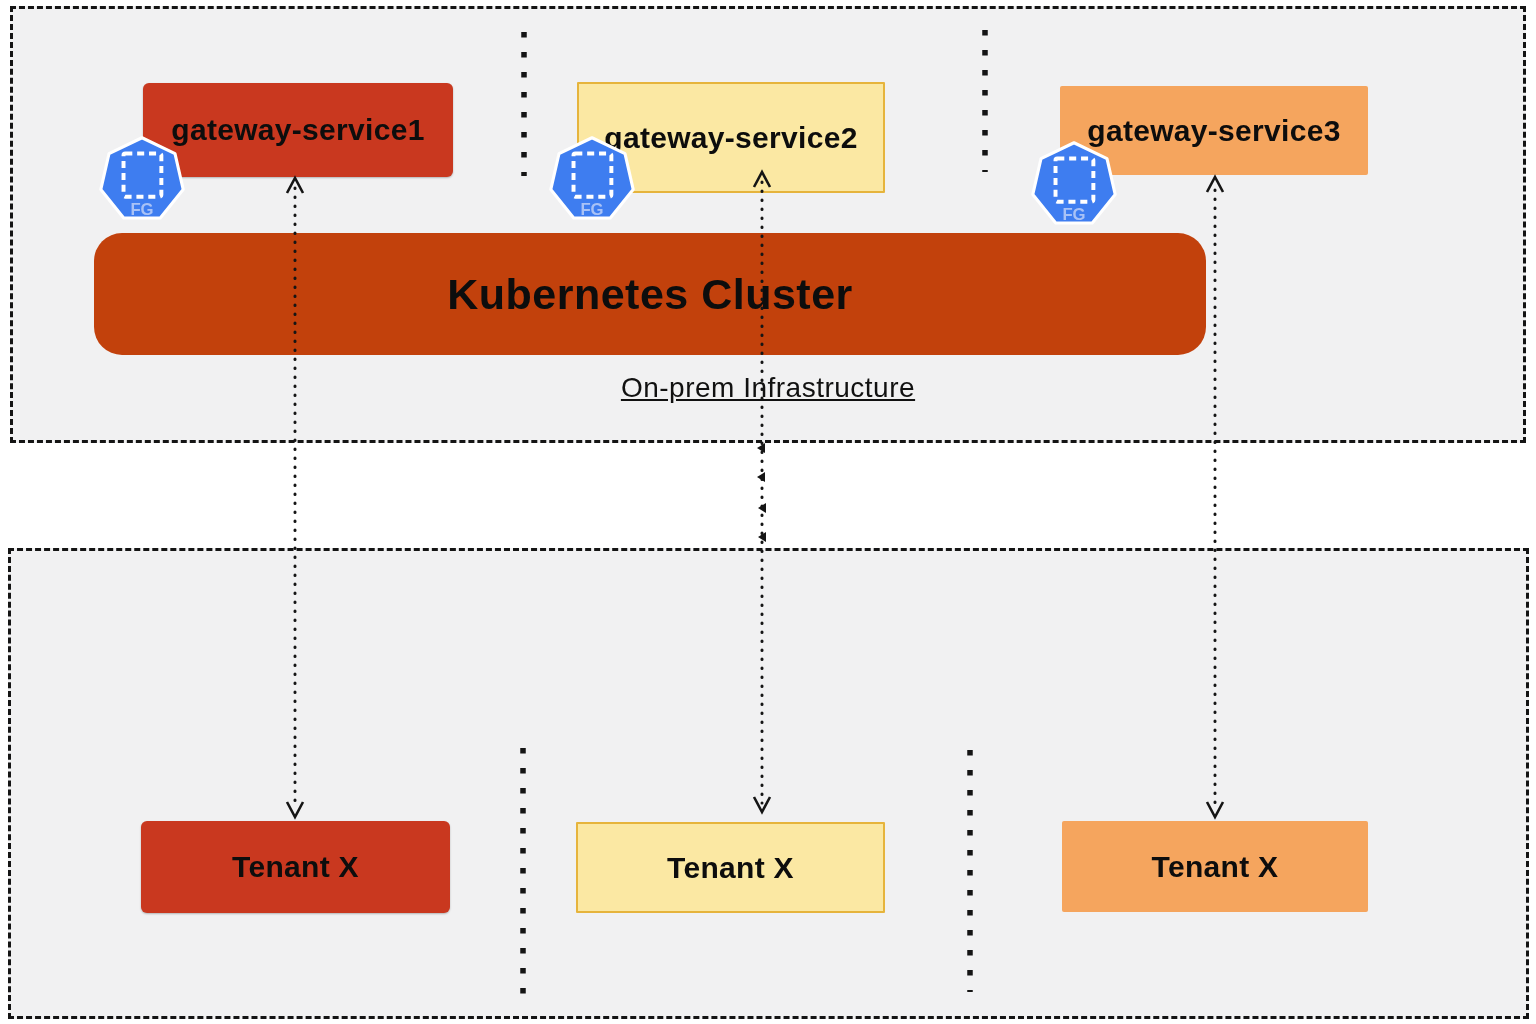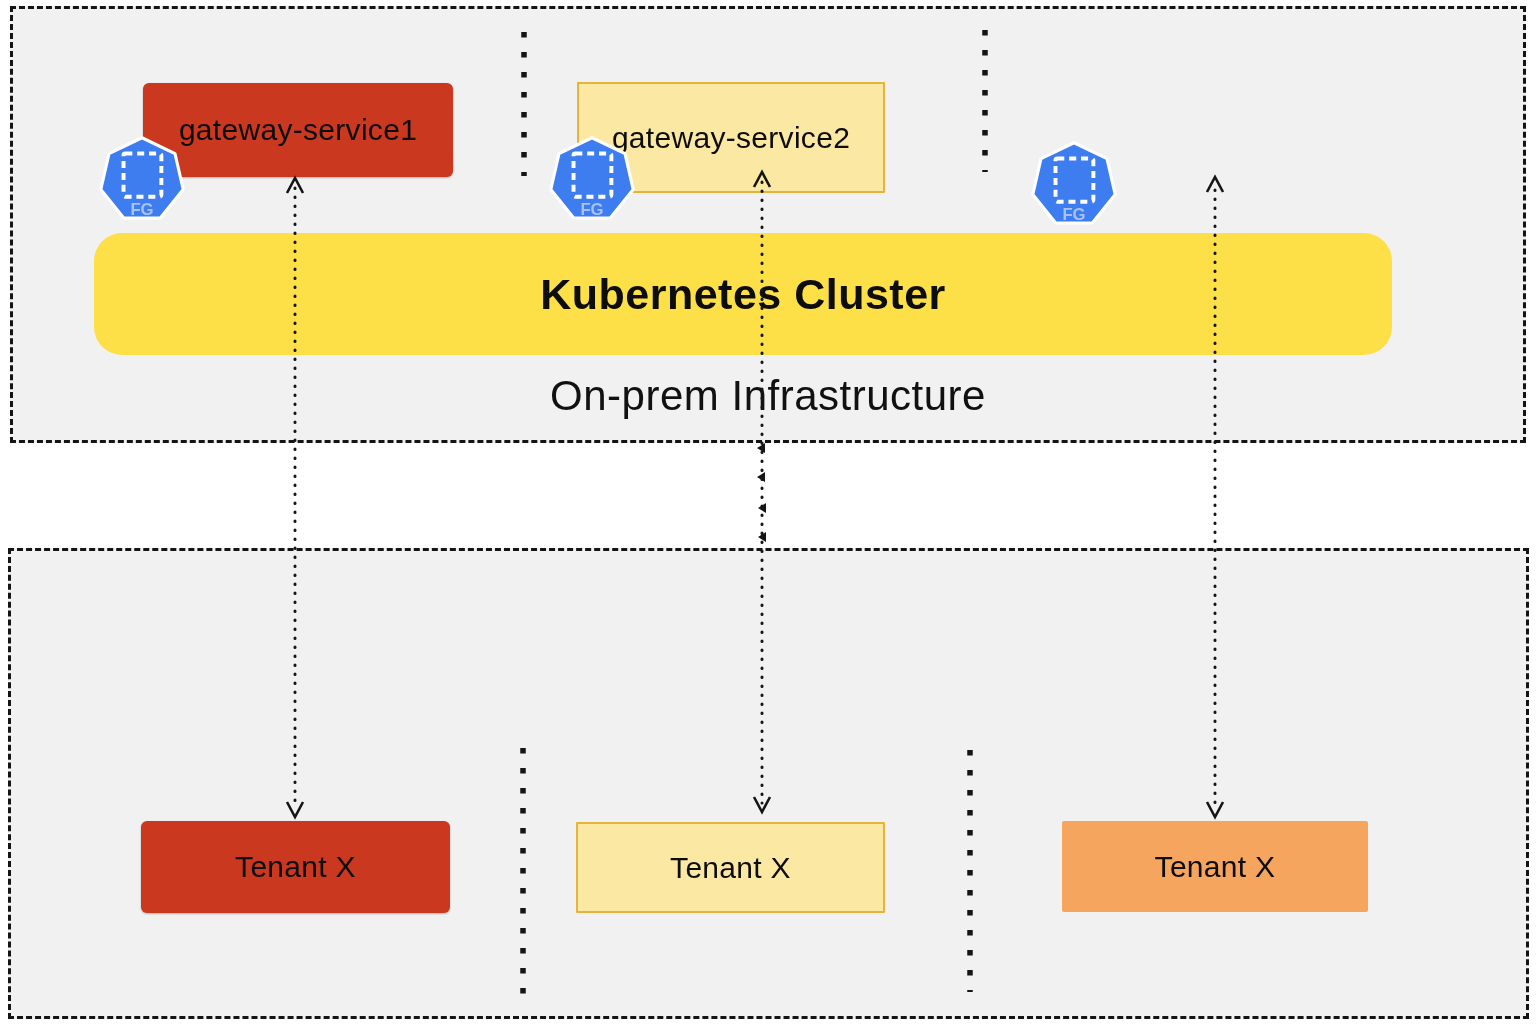--- a/index.html
+++ b/index.html
@@ -6,33 +6,33 @@
   .stage {
     position:relative; width:1536px; height:1024px; overflow:hidden;
     background:#ffffff; font-family:"Liberation Sans", sans-serif; color:#111;
   }
   .zone {
     position:absolute; background:#f1f1f2; border:3.5px dashed #141414;
     box-sizing:border-box;
   }
   .zone-label {
     position:absolute; left:0; width:100%; text-align:center;
-    font-size:42px; font-weight:400; color:#111; letter-spacing:0.5px;
+    font-size:28px; font-weight:400; color:#111; letter-spacing:0.5px;text-decoration:underline;
   }
   .node {
     position:absolute; display:flex; align-items:center; justify-content:center;
-    font-weight:normal; font-size:30px; color:#0d0d0d; box-sizing:border-box;
+    font-weight:bold; font-size:30px; color:#0d0d0d; box-sizing:border-box;
     letter-spacing:0.3px;
   }
   .node.red    { background:#c9381f; border-radius:6px; box-shadow:0 1px 2px rgba(0,0,0,.25); }
   .node.yellow { background:#fbe8a3; border:2px solid #e6b43c; border-radius:1px; }
   .node.orange { background:#f5a55e; border-radius:2px; }
   .band {
-    position:absolute; left:94px; top:233px; width:1298px; height:122px;
-    background:#fde047; border-radius:28px;
+    position:absolute; left:94px; top:233px; width:1112px; height:122px;
+    background:#c2410c; border-radius:28px;
     display:flex; align-items:center; justify-content:center;
   }
   .band-title { font-size:43px; font-weight:bold; color:#0d0d0d; letter-spacing:0.5px; }
   .fg-icon { position:absolute; width:88px; height:96px; }
   .overlay { position:absolute; left:0; top:0; pointer-events:none; }
 </style>
 </head>
 <body>
 
 <div class="stage">
@@ -45,20 +45,23 @@
     <span class="band-title">Kubernetes Cluster</span>
   </div>
 
   <div class="zone-label" style="top:372px;">On-prem Infrastructure</div>
 
   <div class="node red" style="left:143px; top:83px; width:310px; height:94px;">
     <span>gateway-service1</span>
   </div>
   <div class="node yellow" style="left:577px; top:82px; width:308px; height:111px;">
     <span>gateway-service2</span>
+  </div>
+  <div class="node orange" style="left:1060px; top:86px; width:308px; height:89px;">
+    <span>gateway-service3</span>
   </div>
 
   <div class="node red" style="left:141px; top:821px; width:309px; height:92px;">
     <span>Tenant X</span>
   </div>
   <div class="node yellow" style="left:576px; top:822px; width:309px; height:91px;">
     <span>Tenant X</span>
   </div>
   <div class="node orange" style="left:1062px; top:821px; width:306px; height:91px;">
     <span>Tenant X</span>

